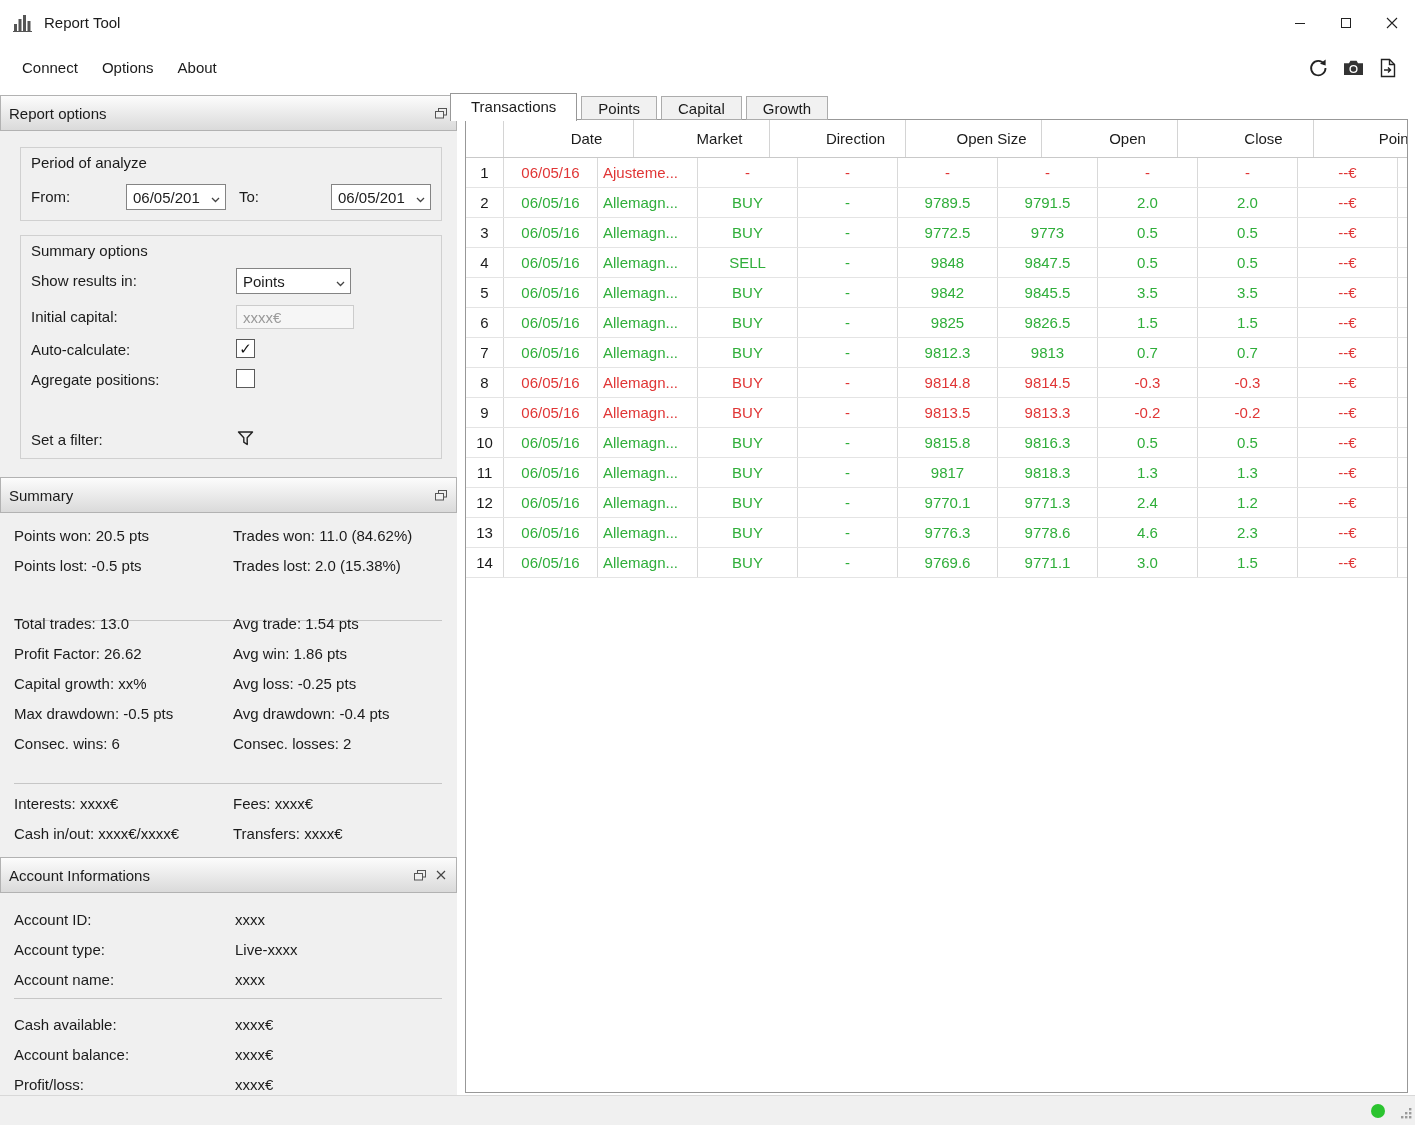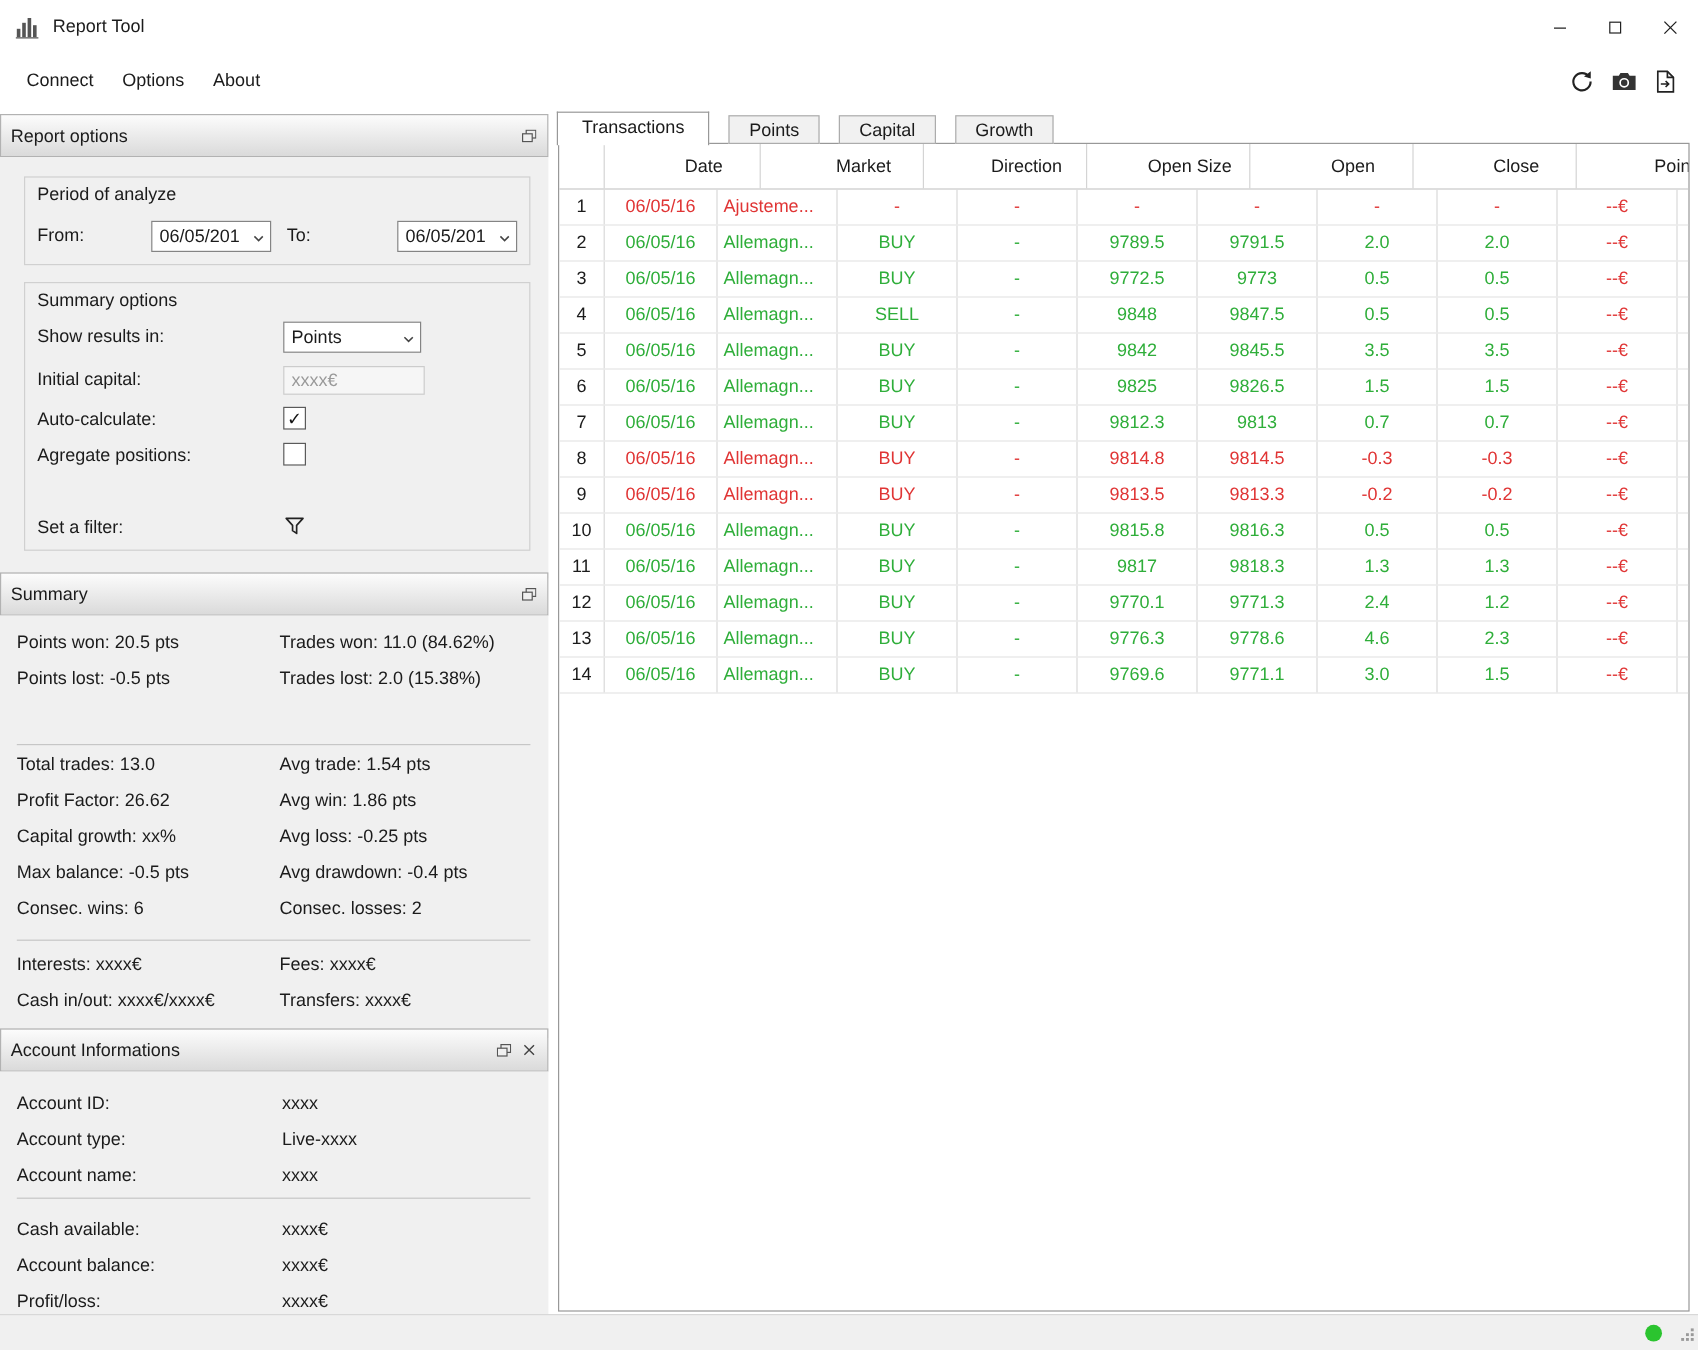--- a/index.html
+++ b/index.html
@@ -77,33 +77,33 @@
   }
   .checkbox.checked::before { content:"✓"; }
   .row-filter { top:189px; }
   .filter-btn { position:absolute; left:216px; top:5px; cursor:pointer; }
 
   
   .srow { position:relative; height:30px; line-height:30px; }
   .sl { position:absolute; left:14px; white-space:nowrap; }
   .sr { position:absolute; left:233px; white-space:nowrap; }
   .sum-g1 { position:absolute; top:8px;   left:0; width:100%; }
-  .sum-g2 { position:absolute; top:110px; left:0; width:100%; }
+  .sum-g2 { position:absolute; top:96px; left:0; width:100%; }
   .sum-g3 { position:absolute; top:276px; left:0; width:100%; }
   .divider { position:absolute; left:14px; width:428px; border-top:1px solid #c6c6c6; }
   .sum-div1 { top:107px; } .sum-div2 { top:270px; }
 
   .acc-g1 { position:absolute; top:12px;  left:0; width:100%; }
   .acc-g2 { position:absolute; top:117px; left:0; width:100%; }
   .acc-div { top:105px; }
   .al { position:absolute; left:14px; white-space:nowrap; }
   .av { position:absolute; left:235px; white-space:nowrap; }
 
   
-  .tabs { position:absolute; left:464px; top:93px; height:27px; display:flex; gap:16px; z-index:3;align-items:center; }
+  .tabs { position:absolute; left:450px; top:93px; height:27px; display:flex; gap:4px; z-index:3;align-items:center; }
   .tab {
     height:24px; line-height:23px; margin-top:3px; padding:0 16px;
     background:#f1f1f1; border:1px solid #acacac; cursor:pointer;
   }
   .tab.active {
     height:28px; margin-top:0; line-height:26px; padding:0 20px;
     background:#fff; border:1px solid #989898; border-bottom:none;
   }
   .content-frame {
     position:absolute; left:465px; top:119px; width:943px; bottom:32px;
@@ -304,21 +304,21 @@
           <span class="sl"><span>Profit Factor:</span> <span>26.62</span></span>
           <span class="sr"><span>Avg win:</span> <span>1.86 pts</span></span>
         </div>
 
         <div class="srow">
           <span class="sl"><span>Capital growth:</span> <span>xx%</span></span>
           <span class="sr"><span>Avg loss:</span> <span>-0.25 pts</span></span>
         </div>
 
         <div class="srow">
-          <span class="sl"><span>Max balance:</span> <span>-0.5 pts</span></span>
+          <span class="sl"><span>Max drawdown:</span> <span>-0.5 pts</span></span>
           <span class="sr"><span>Avg drawdown:</span> <span>-0.4 pts</span></span>
         </div>
 
         <div class="srow">
           <span class="sl"><span>Consec. wins:</span> <span>6</span></span>
           <span class="sr"><span>Consec. losses:</span> <span>2</span></span>
         </div>
       </div>
     <div class="divider sum-div2"></div>
     <div class="sum-g3">

